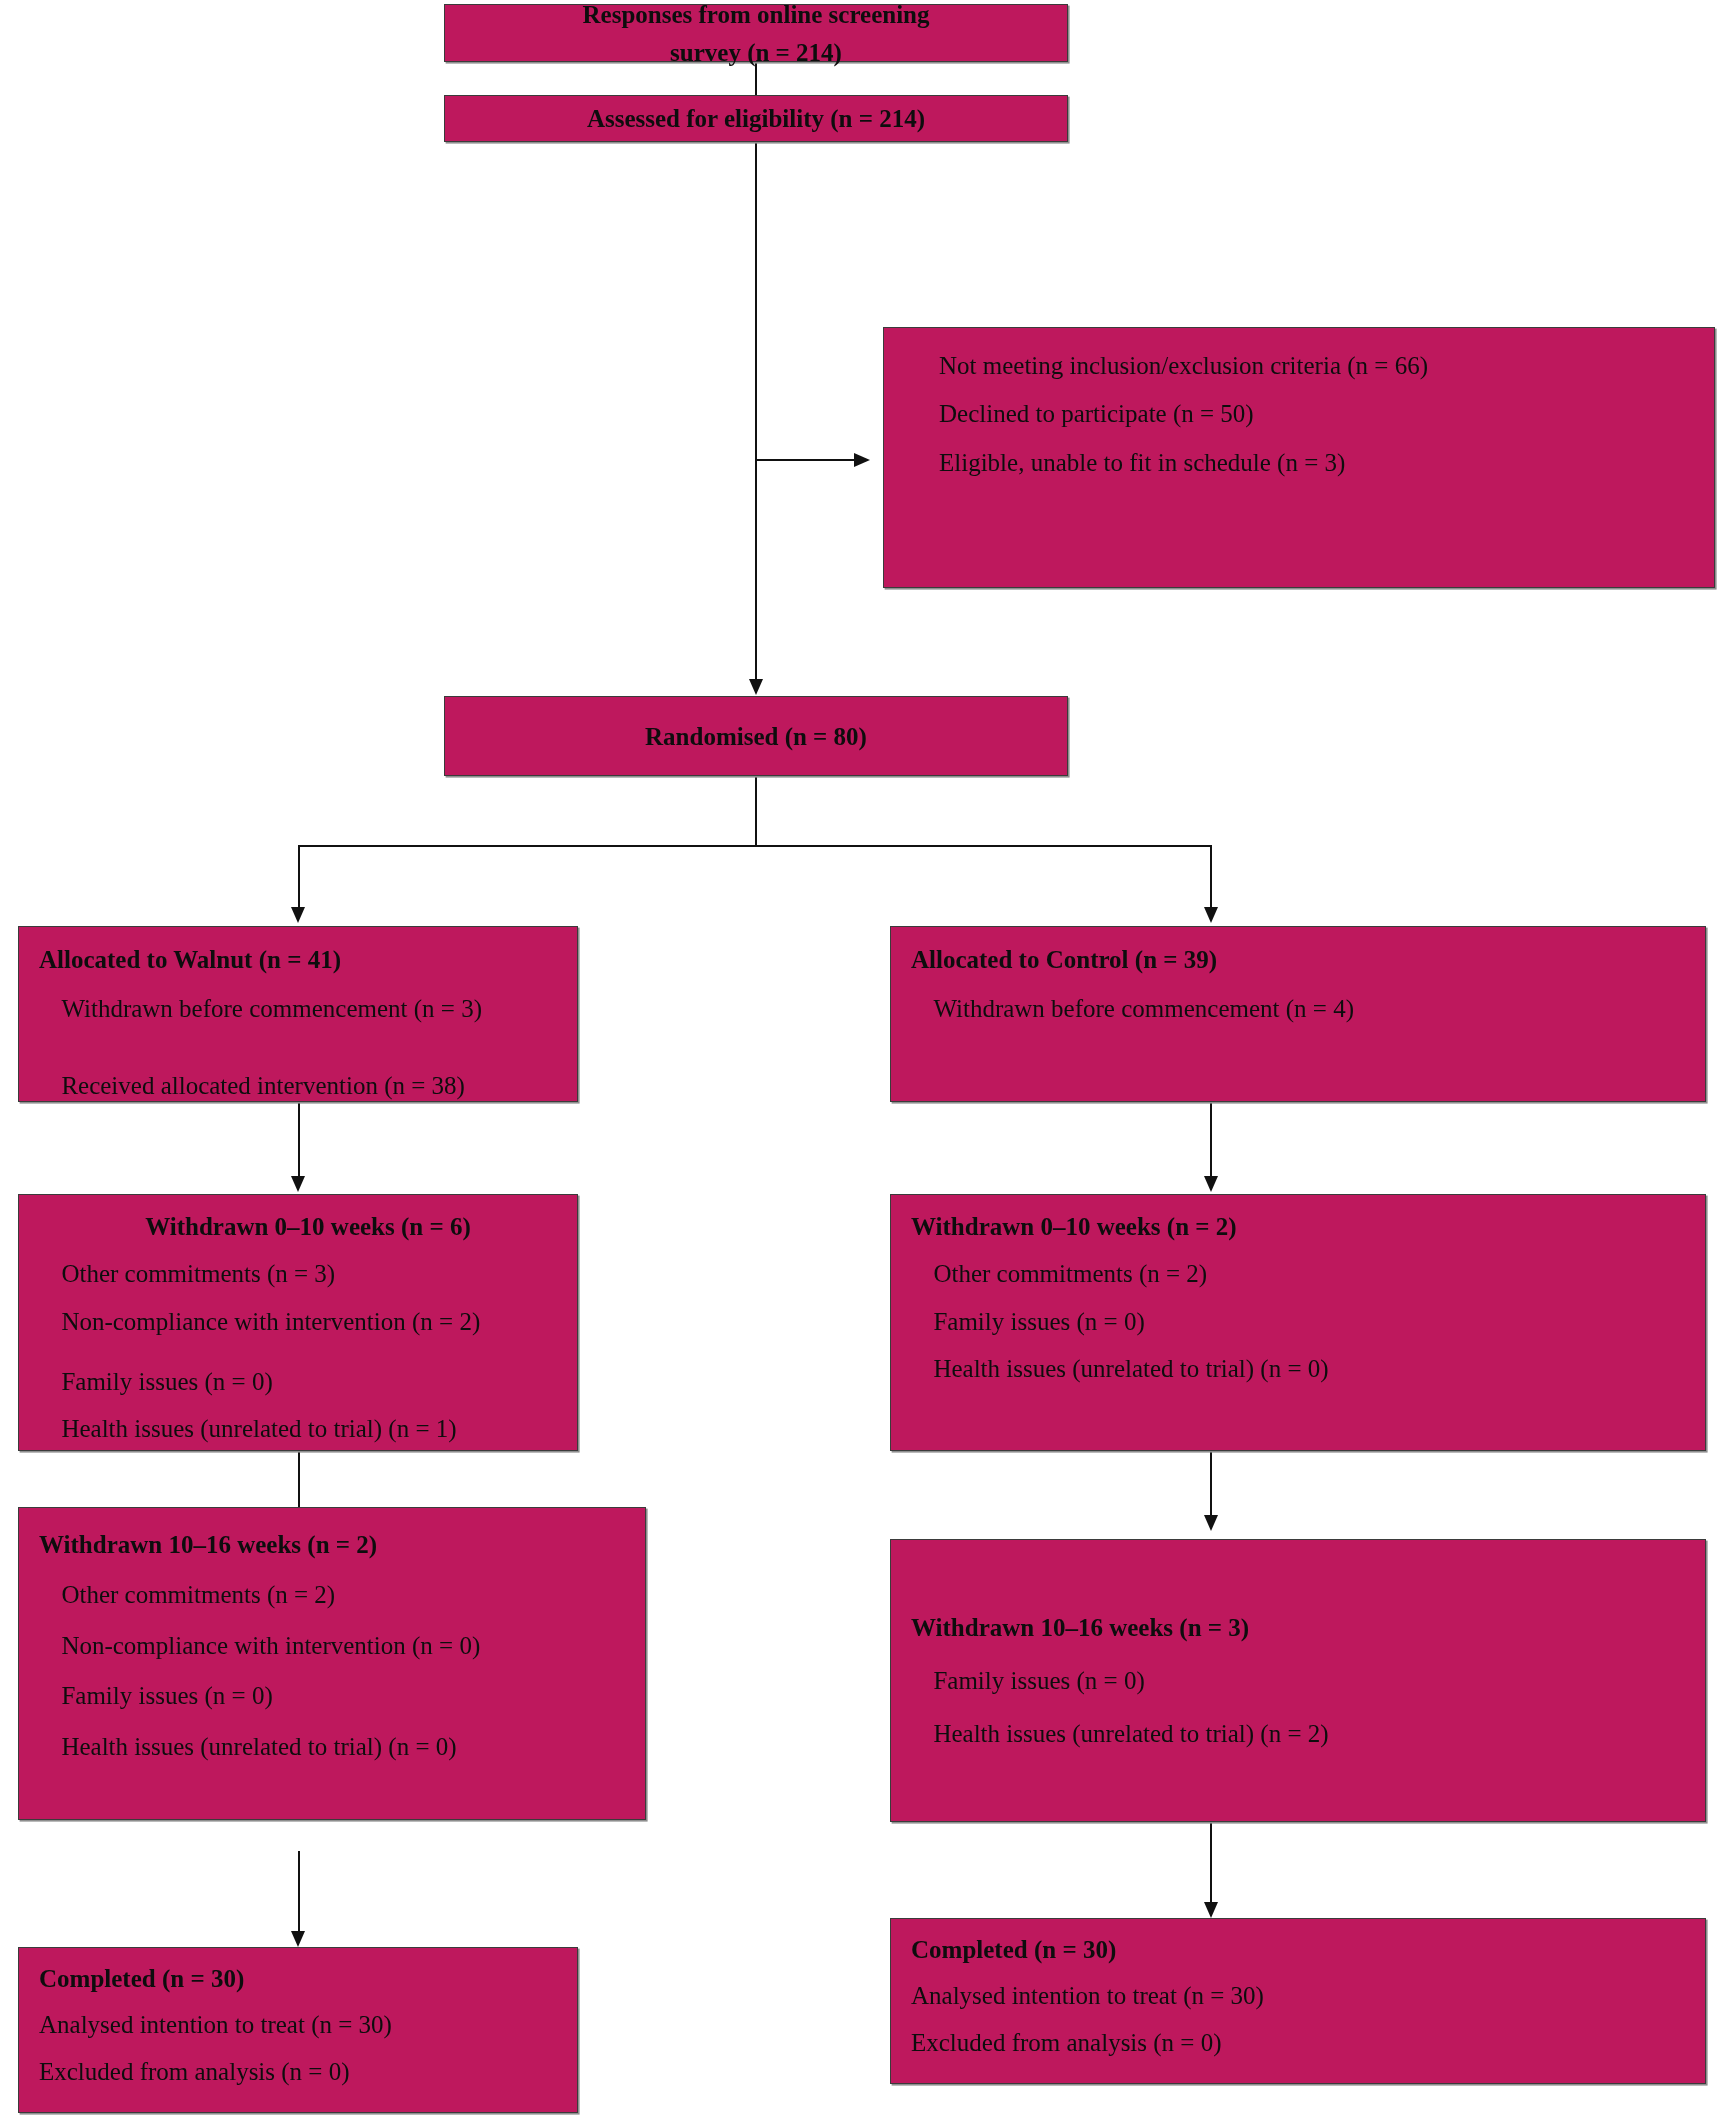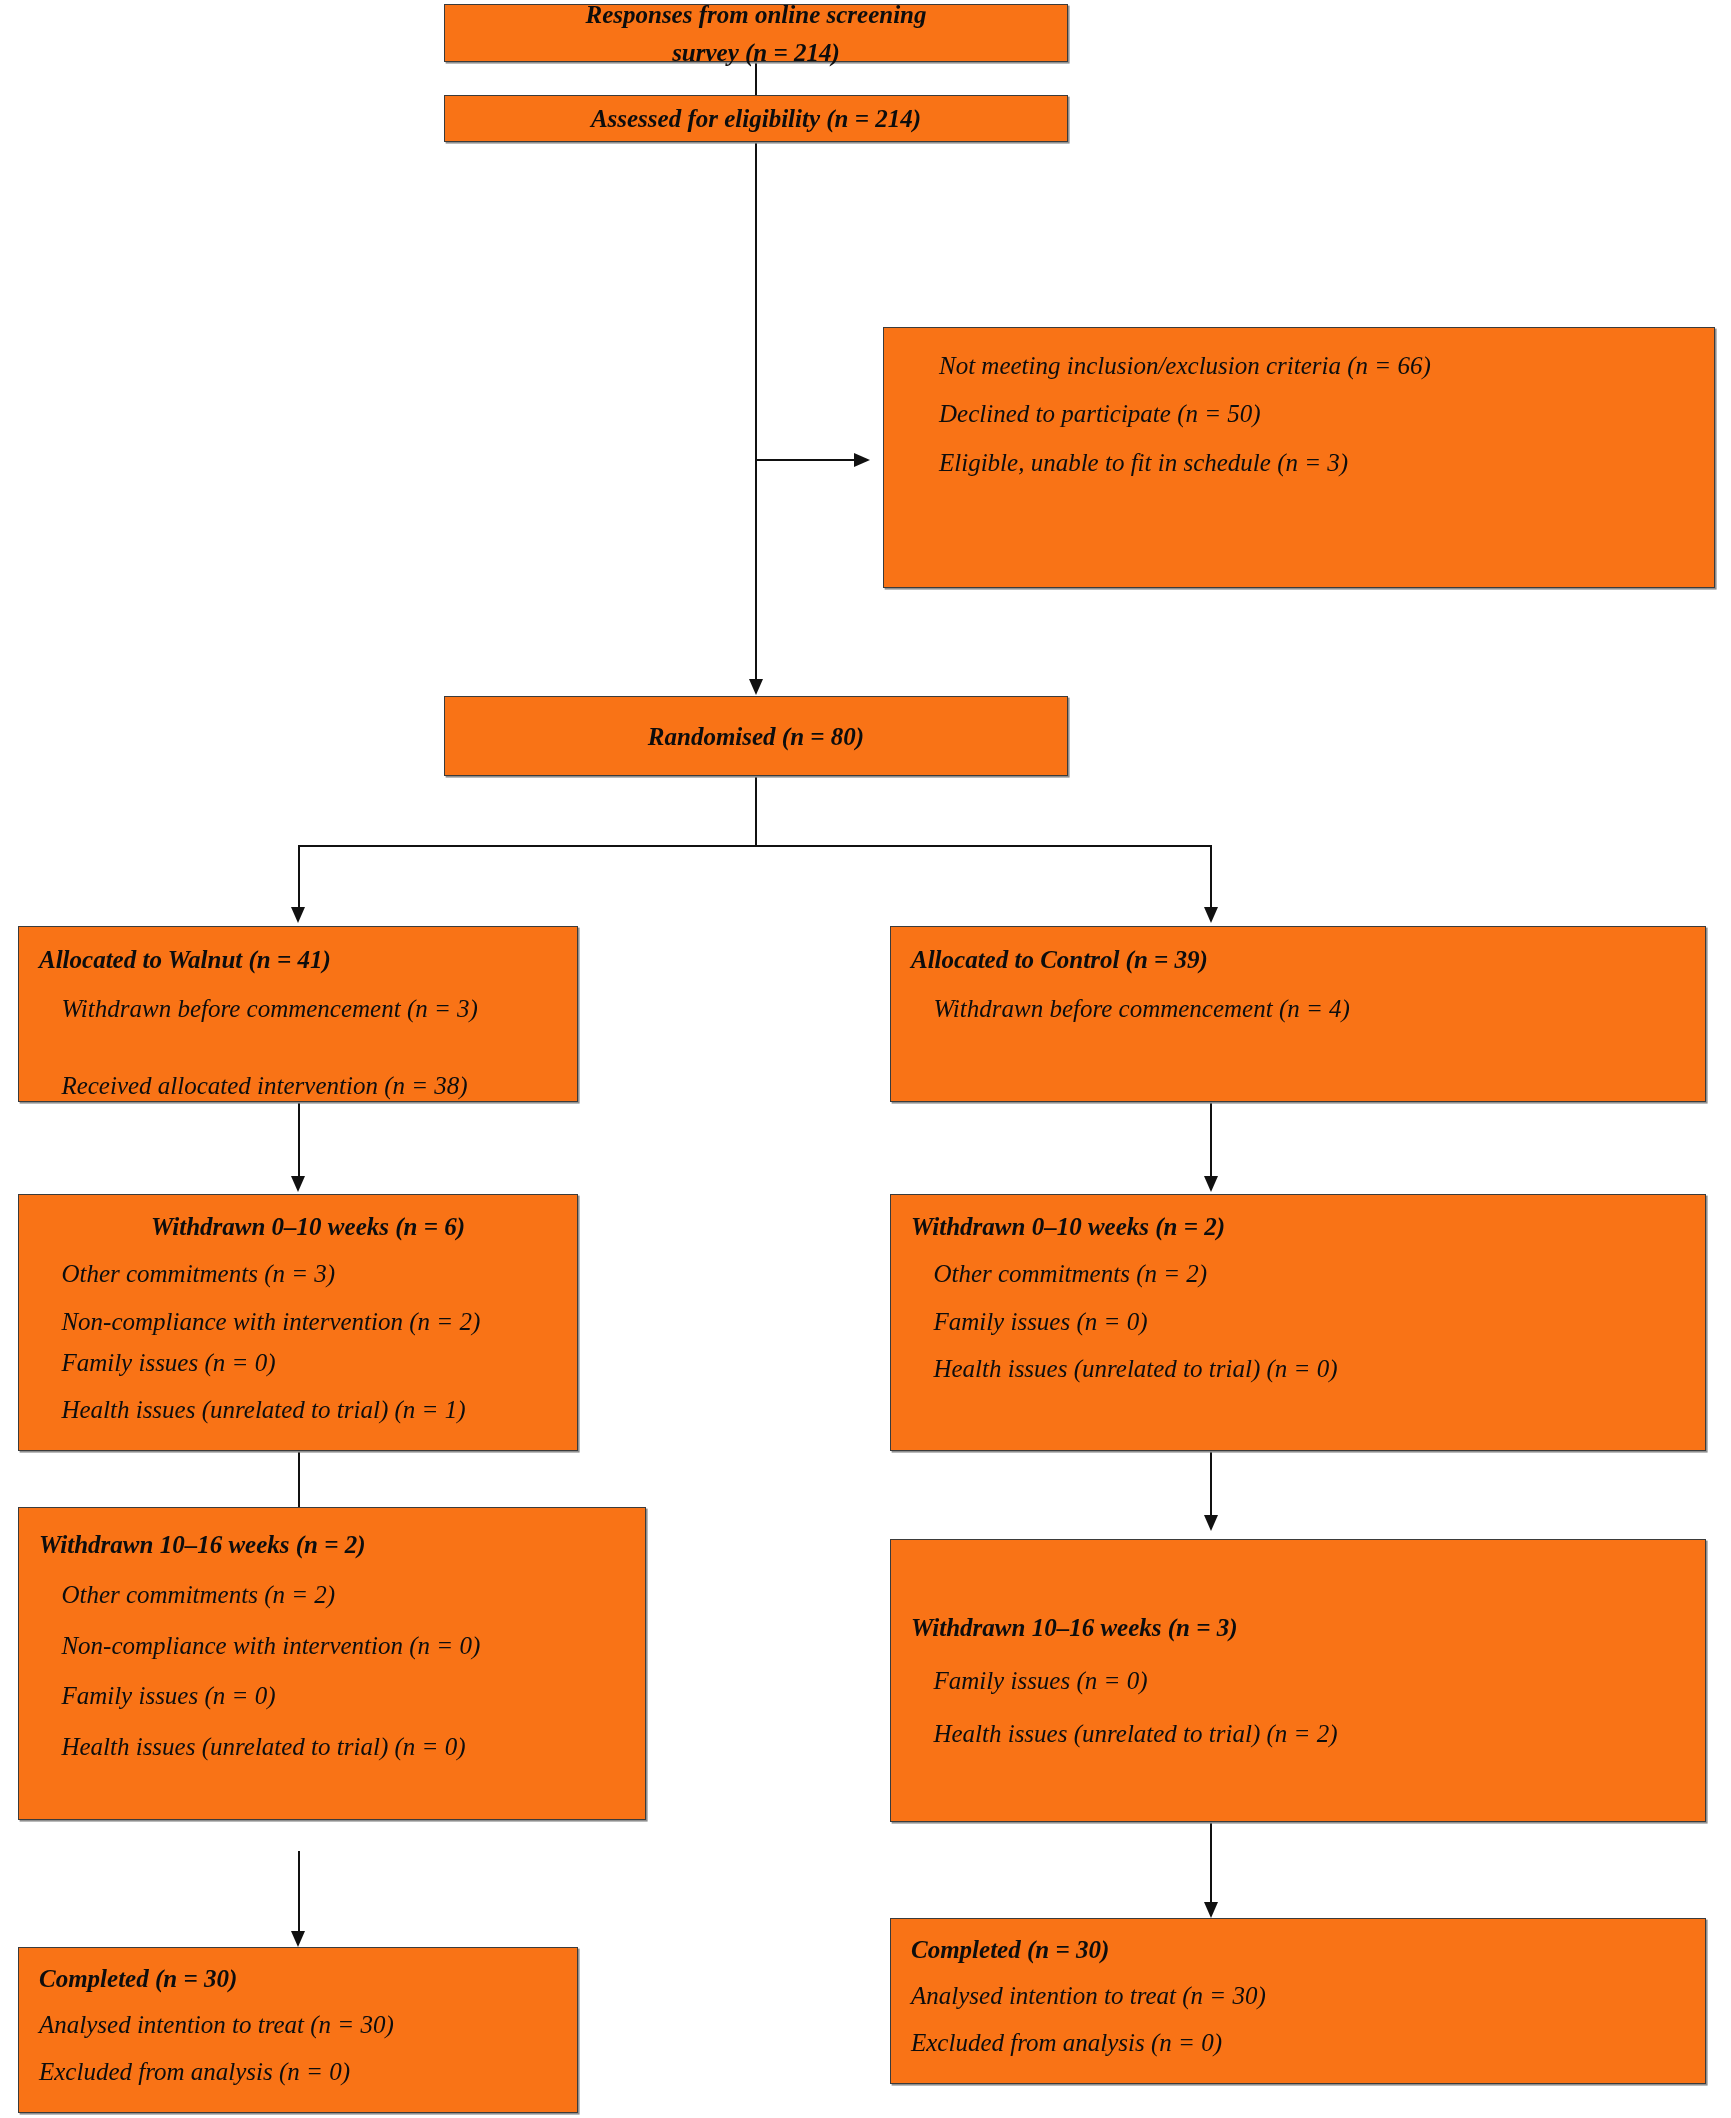--- a/index.html
+++ b/index.html
@@ -12,24 +12,23 @@
     width: 1732px;
     height: 2119px;
     background: #ffffff;
     font-family: "Liberation Serif", "DejaVu Serif", serif;
     overflow: hidden;
   }
   
   .box {
     position: absolute;
     box-sizing: border-box;
-    background: #f97316;
+    background: #be185d;
     border: 1.6px solid #3b3b3b;
     box-shadow: 1.6px 1.6px 0 0 #8e8e8e;
-    font-style: italic;
   }
   .box-inner {
     position: absolute;
     left: 0; right: 0; top: 0; bottom: 0;
     display: flex;
     flex-direction: column;
     justify-content: center;
   }
   .line {
     display: block;
@@ -144,21 +143,21 @@
     <div class="box-inner" style="padding:20px 0 20px 20px; justify-content:flex-start;">
       <span class="line b" style="margin-bottom:23.5px;">Allocated to Control (n = 39)</span>
       <span class="line" style="margin-left:22.4px;">Withdrawn before commencement (n = 4)</span>
     </div>
   </div>
 
   <div class="box" style="left:18px; top:1194px; width:560px; height:257px;">
     <div class="box-inner" style="padding:19px 0 19px 20px; justify-content:flex-start;">
       <span class="line b" style="margin-bottom:22.4px;text-align:center;">Withdrawn 0–10 weeks (n = 6)</span>
       <span class="line" style="margin-left:22.4px; margin-bottom:22.4px;">Other commitments (n = 3)</span>
-      <span class="line" style="margin-left:22.4px; margin-bottom:16px;">Non-compliance with intervention (n = 2)</span>
+      <span class="line" style="margin-left:22.4px; margin-bottom:35px;">Non-compliance with intervention (n = 2)</span>
       <span class="line" style="margin-left:22.4px; margin-bottom:22.4px;">Family issues (n = 0)</span>
       <span class="line" style="margin-left:22.4px;">Health issues (unrelated to trial) (n = 1)</span>
     </div>
   </div>
 
   <div class="box" style="left:890px; top:1194px; width:816px; height:257px;">
     <div class="box-inner" style="padding:19px 0 19px 20px; justify-content:flex-start;">
       <span class="line b" style="margin-bottom:22.4px;">Withdrawn 0–10 weeks (n = 2)</span>
       <span class="line" style="margin-left:22.4px; margin-bottom:22.4px;">Other commitments (n = 2)</span>
       <span class="line" style="margin-left:22.4px; margin-bottom:22.4px;">Family issues (n = 0)</span>

